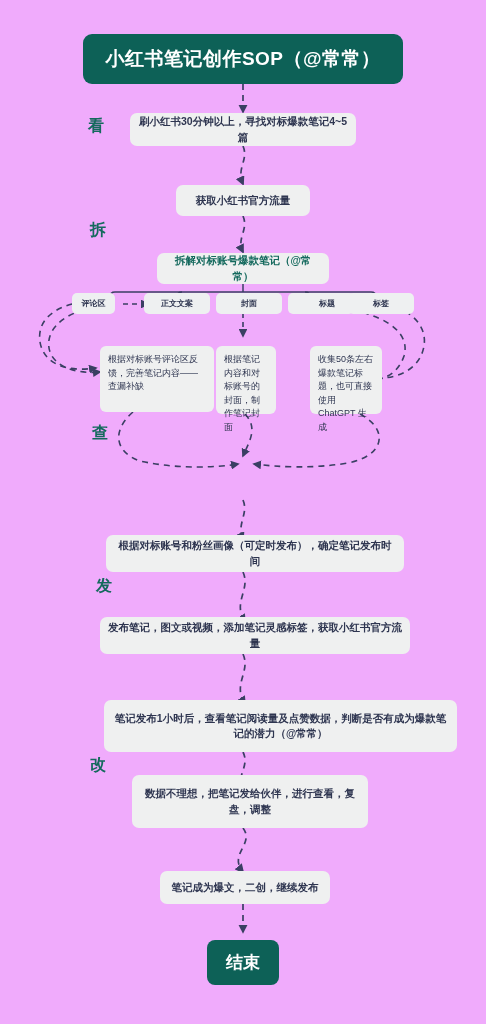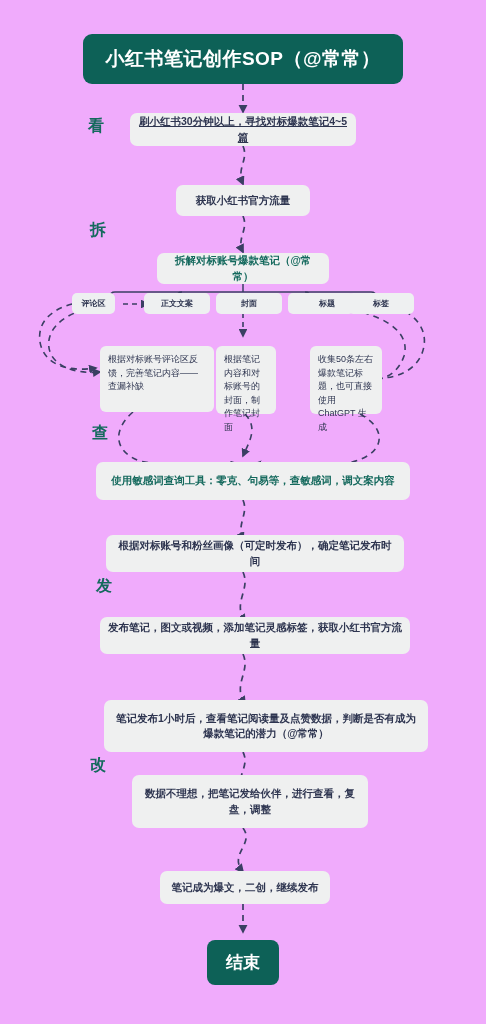--- a/index.html
+++ b/index.html
@@ -153,21 +153,21 @@
   <div class="stage-label" style="left:92px; top:425px;">
     <span>查</span>
   </div>
   <div class="stage-label" style="left:96px; top:578px;">
     <span>发</span>
   </div>
   <div class="stage-label" style="left:90px; top:757px;">
     <span>改</span>
   </div>
 
-  <div class="node step" style="left:130px; top:113px; width:226px; height:33px;text-decoration:underline;">
+  <div class="node step" style="left:130px; top:113px; width:226px; height:33px;">
     <span>刷小红书30分钟以上，寻找对标爆款笔记4~5篇</span>
   </div>
 
   <div class="node step" style="left:176px; top:185px; width:134px; height:31px;">
     <span>获取小红书官方流量</span>
   </div>
 
   <div class="node step green" style="left:157px; top:253px; width:172px; height:31px;">
     <span>拆解对标账号爆款笔记（@常常）</span>
   </div>
@@ -191,33 +191,30 @@
   <div class="node detail" style="left:100px; top:346px; width:114px; height:66px;">
     <span>根据对标账号评论区反馈，完善笔记内容——查漏补缺</span>
   </div>
   <div class="node detail" style="left:216px; top:346px; width:60px; height:68px;">
     <span>根据笔记内容和对标账号的封面，制作笔记封面</span>
   </div>
   <div class="node detail" style="left:310px; top:346px; width:72px; height:68px;">
     <span>收集50条左右爆款笔记标题，也可直接使用 ChatGPT 生成</span>
   </div>
 
-  <div class="node step green" style="left:96px; top:462px; width:314px; height:38px;">
-    <span>使用敏感词查询工具：零克、句易等，查敏感词，调文案内容</span>
-  </div>
 
   <div class="node step" style="left:106px; top:535px; width:298px; height:37px;">
     <span>根据对标账号和粉丝画像（可定时发布），确定笔记发布时间</span>
   </div>
 
   <div class="node step" style="left:100px; top:617px; width:310px; height:37px;">
     <span>发布笔记，图文或视频，添加笔记灵感标签，获取小红书官方流量</span>
   </div>
 
-  <div class="node step" style="left:104px; top:700px; width:324px; height:52px;">
+  <div class="node step" style="left:104px; top:700px; width:353px; height:52px;">
     <span>笔记发布1小时后，查看笔记阅读量及点赞数据，判断是否有成为爆款笔记的潜力（@常常）</span>
   </div>
 
   <div class="node step" style="left:132px; top:775px; width:236px; height:53px;">
     <span>数据不理想，把笔记发给伙伴，进行查看，复盘，调整</span>
   </div>
 
   <div class="node step" style="left:160px; top:871px; width:170px; height:33px;">
     <span>笔记成为爆文，二创，继续发布</span>
   </div>

